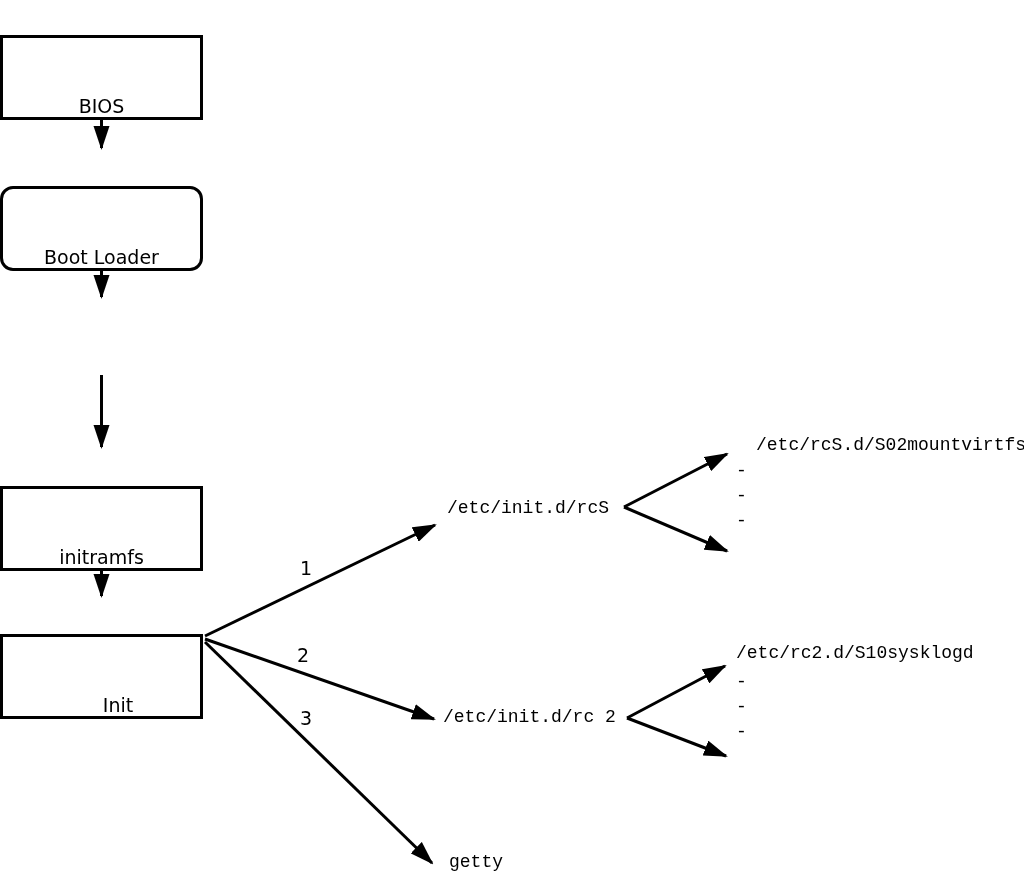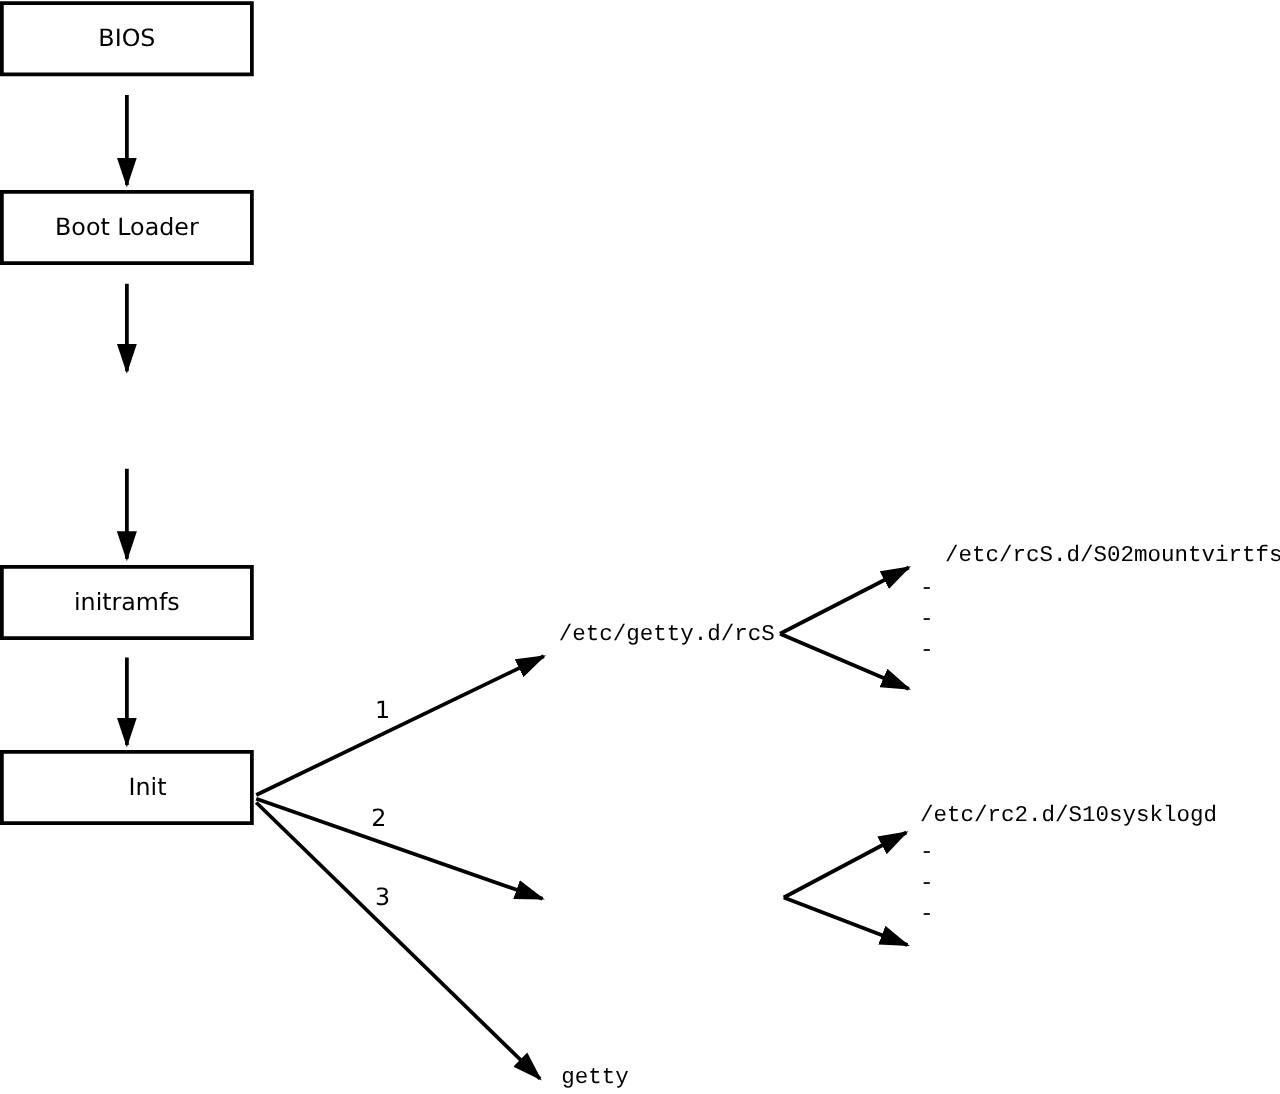--- a/index.html
+++ b/index.html
@@ -20,31 +20,32 @@
   }
   .arrows-layer line, .arrows-layer path.link {
     stroke: #000000;
     stroke-width: 3;
     fill: none;
   }
   .flow-box {
     position: absolute;
     left: 0;
     width: 203px;
-    height: 60px;
+    height: 85px;
     box-sizing: border-box;
     border: 3px solid #000000;
     background: #ffffff;
     display: flex;
-    align-items: center;
+    align-items: flex-end;
     justify-content: center;
     font-size: 19px;
+    margin-top: 34px;
   }
   .box-bios      { top: 1px; }
-  .box-loader    { top: 152px; }
+  .box-loader    { top: 152px; border-radius: 13px; }
   .box-kernel    { top: 300px; }
   .box-initramfs { top: 452px; }
   .box-init      { top: 600px; padding-left: 33px; }
   .caption {
     position: absolute;
     left: 363px;
     top: 103px;
     font-size: 19px;
     white-space: nowrap;
   }
@@ -117,21 +118,22 @@
     <span>initramfs</span>
   </div>
   <div class="flow-box box-init">
     <span>Init</span>
   </div>
 
   <div class="branch-num num-1">1</div>
   <div class="branch-num num-2">2</div>
   <div class="branch-num num-3">3</div>
 
-  <div class="mono lbl-rcs">/etc/getty.d/rcS</div>
+  <div class="mono lbl-rcs">/etc/init.d/rcS</div>
+  <div class="mono lbl-rc2">/etc/init.d/rc 2</div>
   <div class="mono lbl-getty">getty</div>
 
   <div class="mono rcs-0">/etc/rcS.d/S02mountvirtfs</div>
   <div class="mono rcs-1">-</div>
   <div class="mono rcs-2">-</div>
   <div class="mono rcs-3">-</div>
 
   <div class="mono rc2-0">/etc/rc2.d/S10sysklogd</div>
   <div class="mono rc2-1">-</div>
   <div class="mono rc2-2">-</div>

